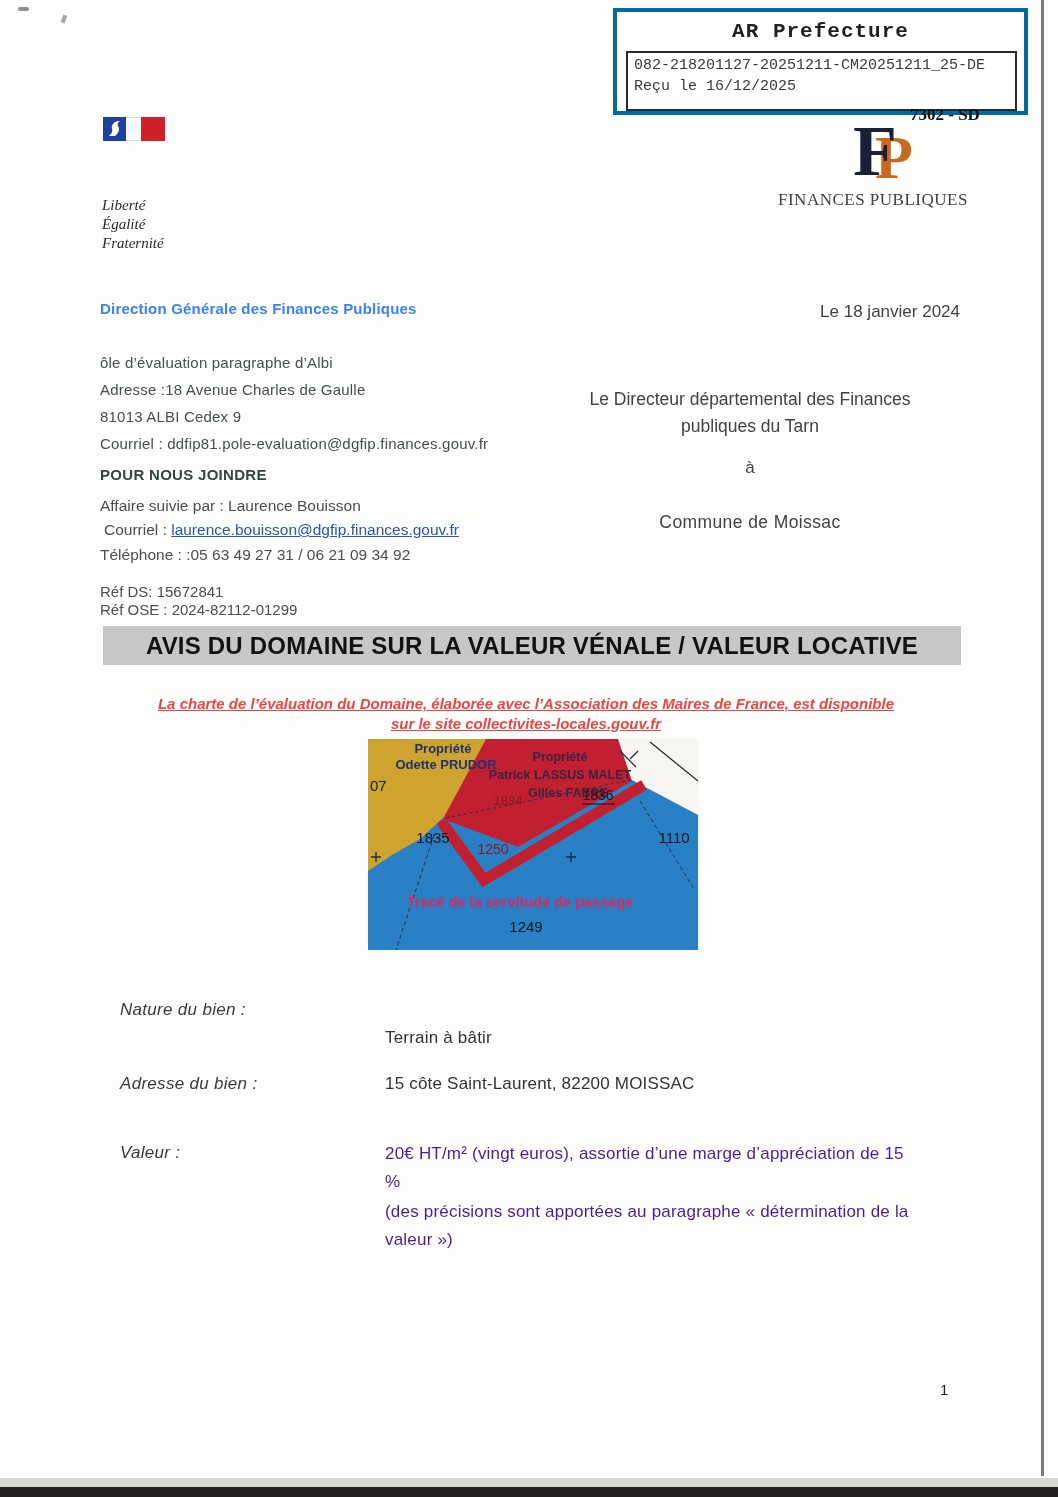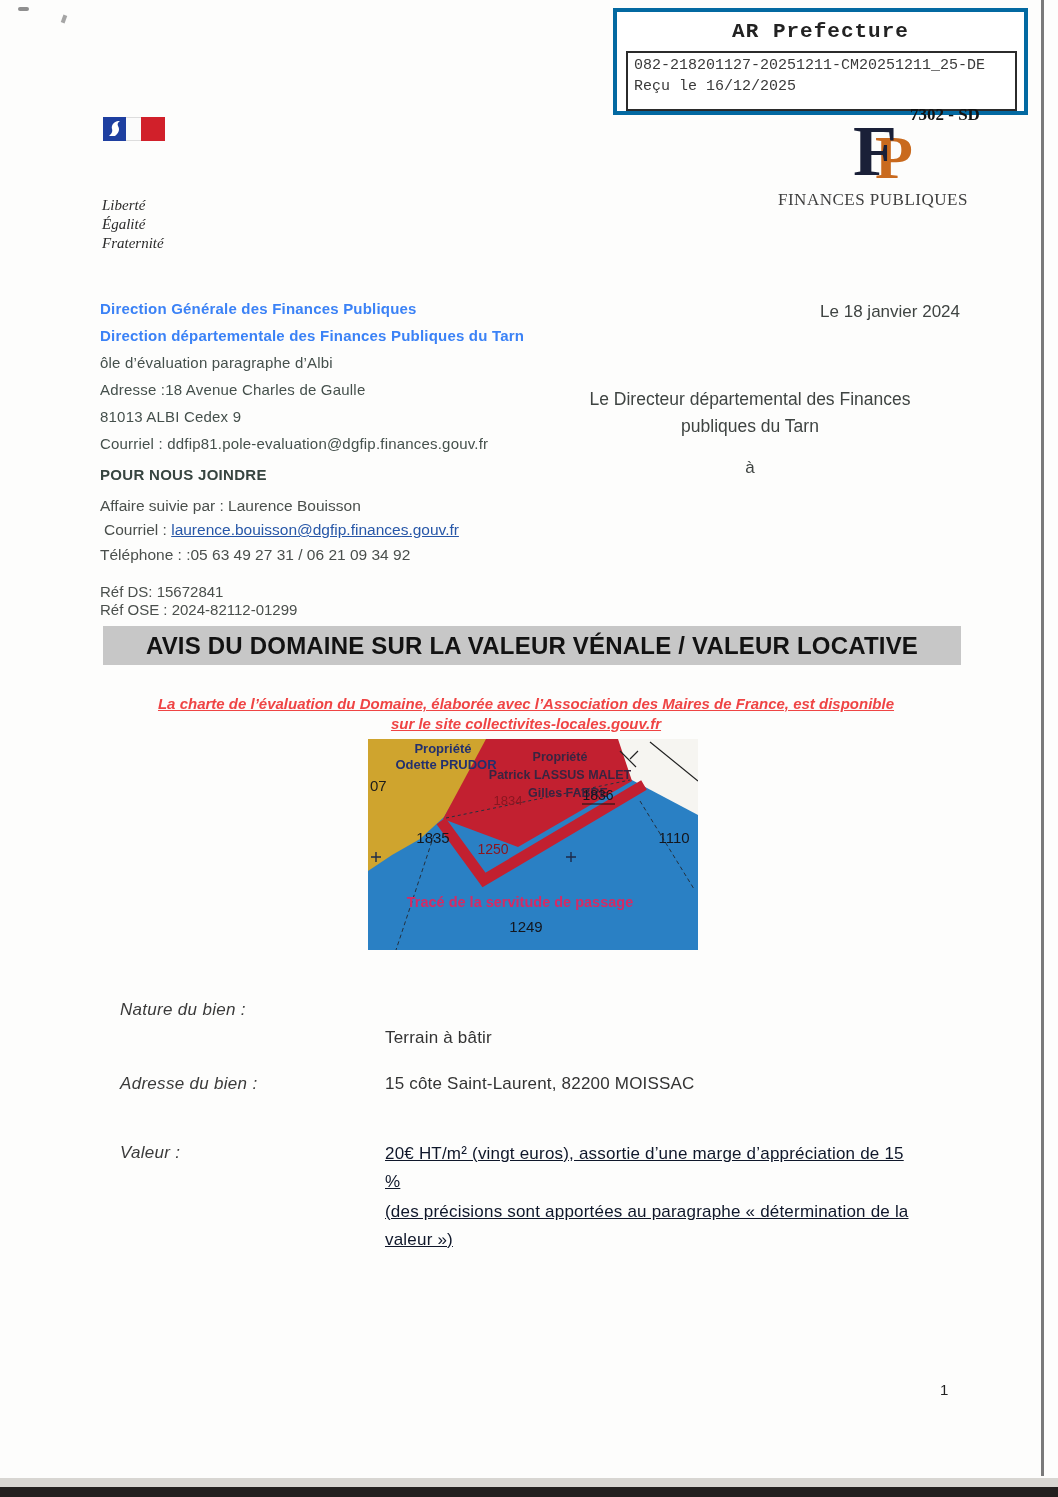--- a/index.html
+++ b/index.html
@@ -69,21 +69,21 @@
   .charte{left:116px;top:694px;width:820px;text-align:center;font-style:italic;font-weight:bold;
           font-size:15px;line-height:20px;color:#ef4444;}
   .charte span{text-decoration:underline;}
 
   
   .map{left:368px;top:739px;width:330px;height:211px;}
 
   
   .f-label{left:120px;font-family:"Liberation Sans",sans-serif;font-style:italic;font-size:17px;color:#3a3a3a;letter-spacing:.3px;}
   .f-value{left:385px;font-size:17px;color:#333;letter-spacing:.2px;}
-  .f-para{left:385px;width:528px;font-size:17px;line-height:28px;color:#0f172a;letter-spacing:.2px;text-decoration:underline;}
+  .f-para{left:385px;width:528px;font-size:17px;line-height:28px;color:#4c1d95;letter-spacing:.2px;}
 
   .page-num{left:940px;top:1381px;font-size:15px;color:#222;}
 </style>
 </head>
 <body>
 
 <div id="page">
 
   <div class="abs speck1"></div>
   <div class="abs speck2"></div>
@@ -115,41 +115,41 @@
     <div>Fraternité</div>
   </div>
 
   <div class="abs fp-mono">
     <span class="fp-p">P</span>
     <span class="fp-f">F</span>
   </div>
   <div class="abs fp-label">FINANCES PUBLIQUES</div>
 
   <div class="abs snd b" style="top:300px;">Direction Générale des Finances Publiques</div>
-  <div class="abs snd b" style="top:327px;">Direction départementale des Finances Publiques du Tarn</div>
   <div class="abs snd" style="top:354px;">ôle d’évaluation paragraphe  d’Albi</div>
   <div class="abs snd" style="top:381px;">Adresse :18 Avenue Charles de Gaulle</div>
   <div class="abs snd" style="top:408px;">81013 ALBI Cedex 9</div>
   <div class="abs snd" style="top:435px;">Courriel :  ddfip81.pole-evaluation@dgfip.finances.gouv.fr</div>
 
   <div class="abs joindre">POUR NOUS JOINDRE</div>
   <div class="abs ct" style="top:497px;">Affaire suivie par :  Laurence Bouisson</div>
   <div class="abs ct" style="top:521px;left:104px;">
     <span>Courriel : </span><span class="link">laurence.bouisson@dgfip.finances.gouv.fr</span>
   </div>
   <div class="abs ct" style="top:546px;">Téléphone : :05 63 49 27 31 / 06 21 09 34 92</div>
   <div class="abs refs" style="top:583px;">Réf DS: 15672841</div>
   <div class="abs refs" style="top:601px;">Réf OSE : 2024-82112-01299</div>
 
   <div class="abs r-date">Le  18 janvier 2024</div>
   <div class="abs r-to">
     <div>Le Directeur départemental des Finances</div>
     <div>publiques du Tarn</div>
   </div>
   <div class="abs r-a">à</div>
+  <div class="abs r-com">Commune de Moissac</div>
 
   <div class="abs title-bar">AVIS DU DOMAINE SUR LA VALEUR VÉNALE / VALEUR LOCATIVE</div>
 
   <div class="abs charte">
     <span>La charte de l’évaluation du Domaine, élaborée avec l’Association des Maires de France, est disponible</span><br>
     <span>sur le site collectivites-locales.gouv.fr</span>
   </div>
 
   <svg class="abs map" viewBox="0 0 330 211">
     <rect x="0" y="0" width="330" height="211" fill="#2a80c4"></rect>

